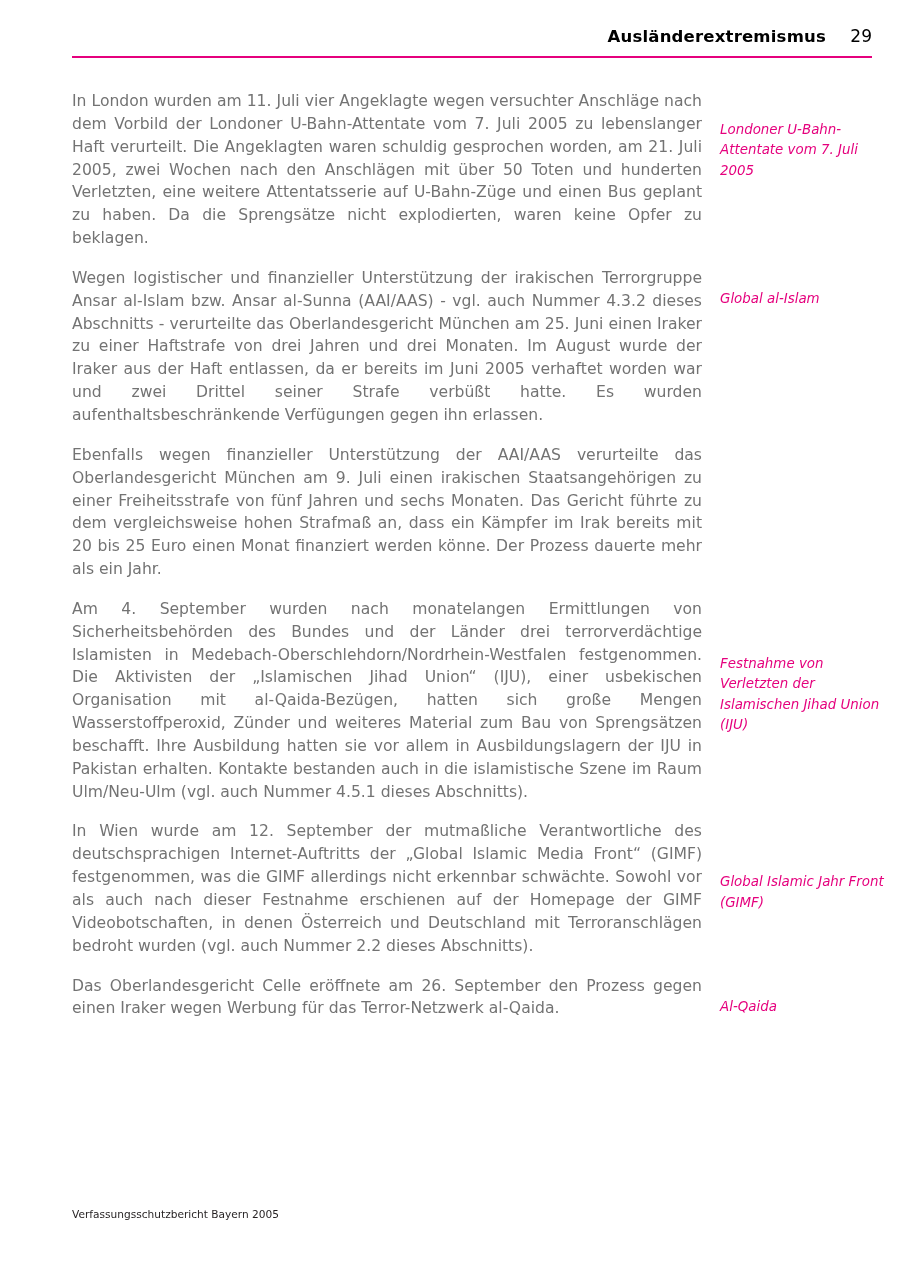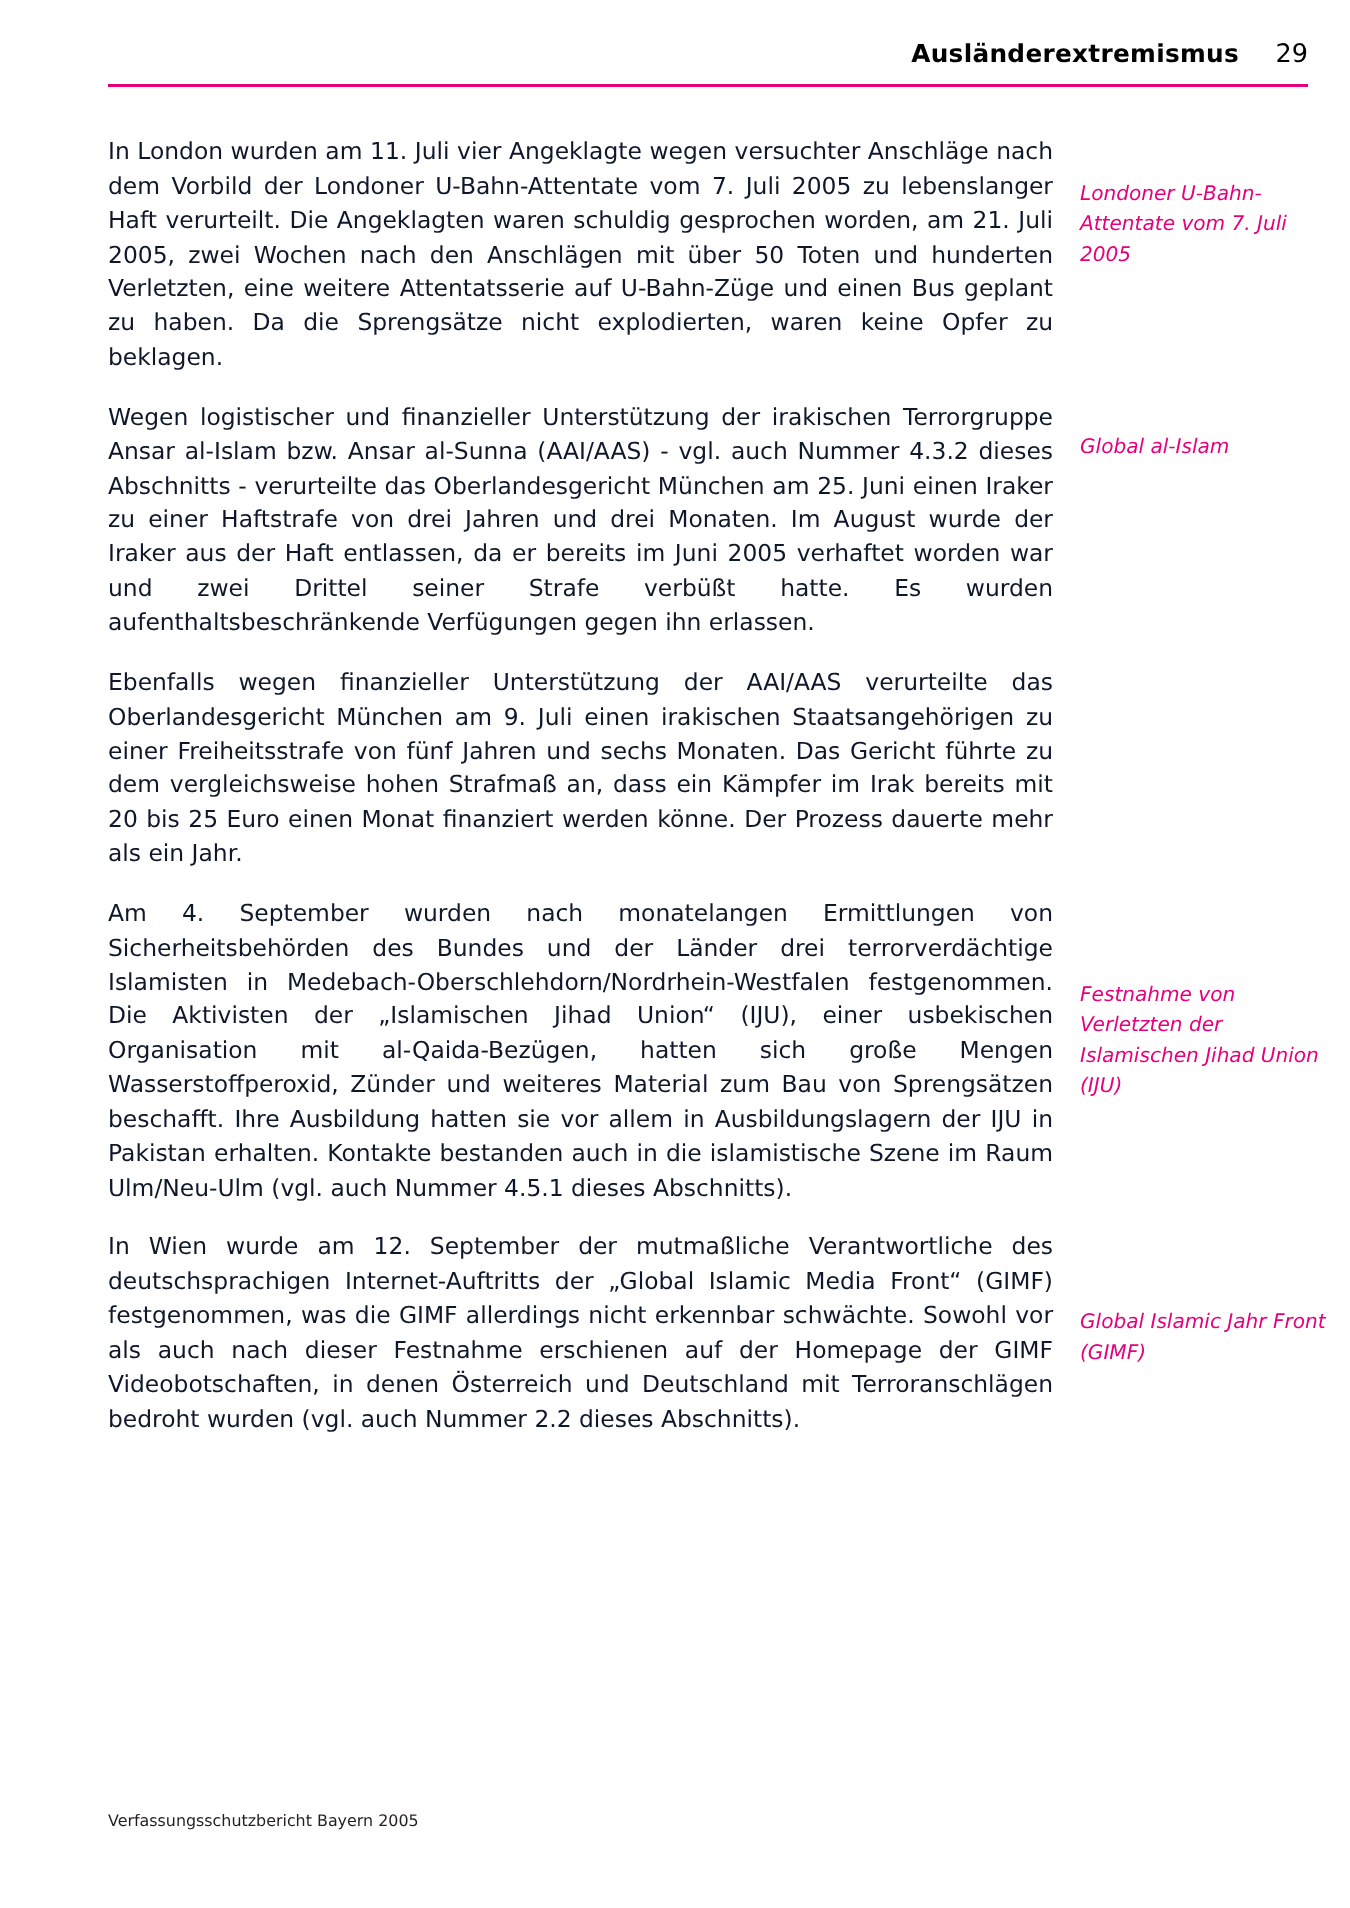--- a/index.html
+++ b/index.html
@@ -64,21 +64,21 @@
   }
   .body-col {
     width: 630px;
   }
   p.body-par {
     margin: 0;
     font-size: 15.6px;
     line-height: 1.465;
     text-align: justify;
     text-justify: inter-word;
-    color: #0f172a;
+    color: #737373;
     hyphens: manual;
   }
   .margin-note {
     position: absolute;
     left: 648px;
     top: 0;
     width: 170px;
     font-size: 13.4px;
     line-height: 1.52;
     font-style: italic;
@@ -139,18 +139,24 @@
       <div class="margin-note note-offset-3">Festnahme von Verletzten der Islamischen Jihad Union (IJU)</div>
     </div>
 
     <div class="block">
       <div class="body-col">
         <p class="body-par">In Wien wurde am 12. September der mutmaßliche Verantwortliche des deutschsprachigen Internet-Auftritts der „Global Islamic Media Front“ (GIMF) festgenommen, was die GIMF allerdings nicht erkennbar schwächte. Sowohl vor als auch nach dieser Festnahme erschienen auf der Homepage der GIMF Videobotschaften, in denen Österreich und Deutschland mit Terroranschlägen bedroht wurden (vgl. auch Nummer 2.2 dieses Abschnitts).</p>
       </div>
       <div class="margin-note note-offset-4">Global Islamic Jahr Front (GIMF)</div>
     </div>
 
+    <div class="block">
+      <div class="body-col">
+        <p class="body-par">Das Oberlandesgericht Celle eröffnete am 26. September den Prozess gegen einen Iraker wegen Werbung für das Terror-Netzwerk al-Qaida.</p>
+      </div>
+      <div class="margin-note note-offset-5">Al-Qaida</div>
+    </div>
 
   </div>
 
   <div class="footer">Verfassungsschutzbericht Bayern 2005</div>
 
 </div>
 
 </body></html>

